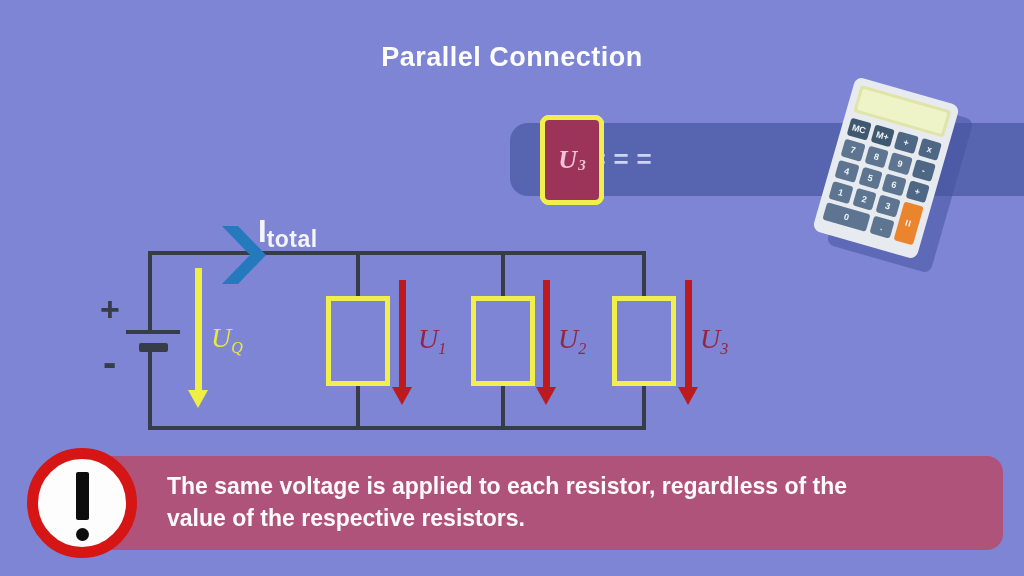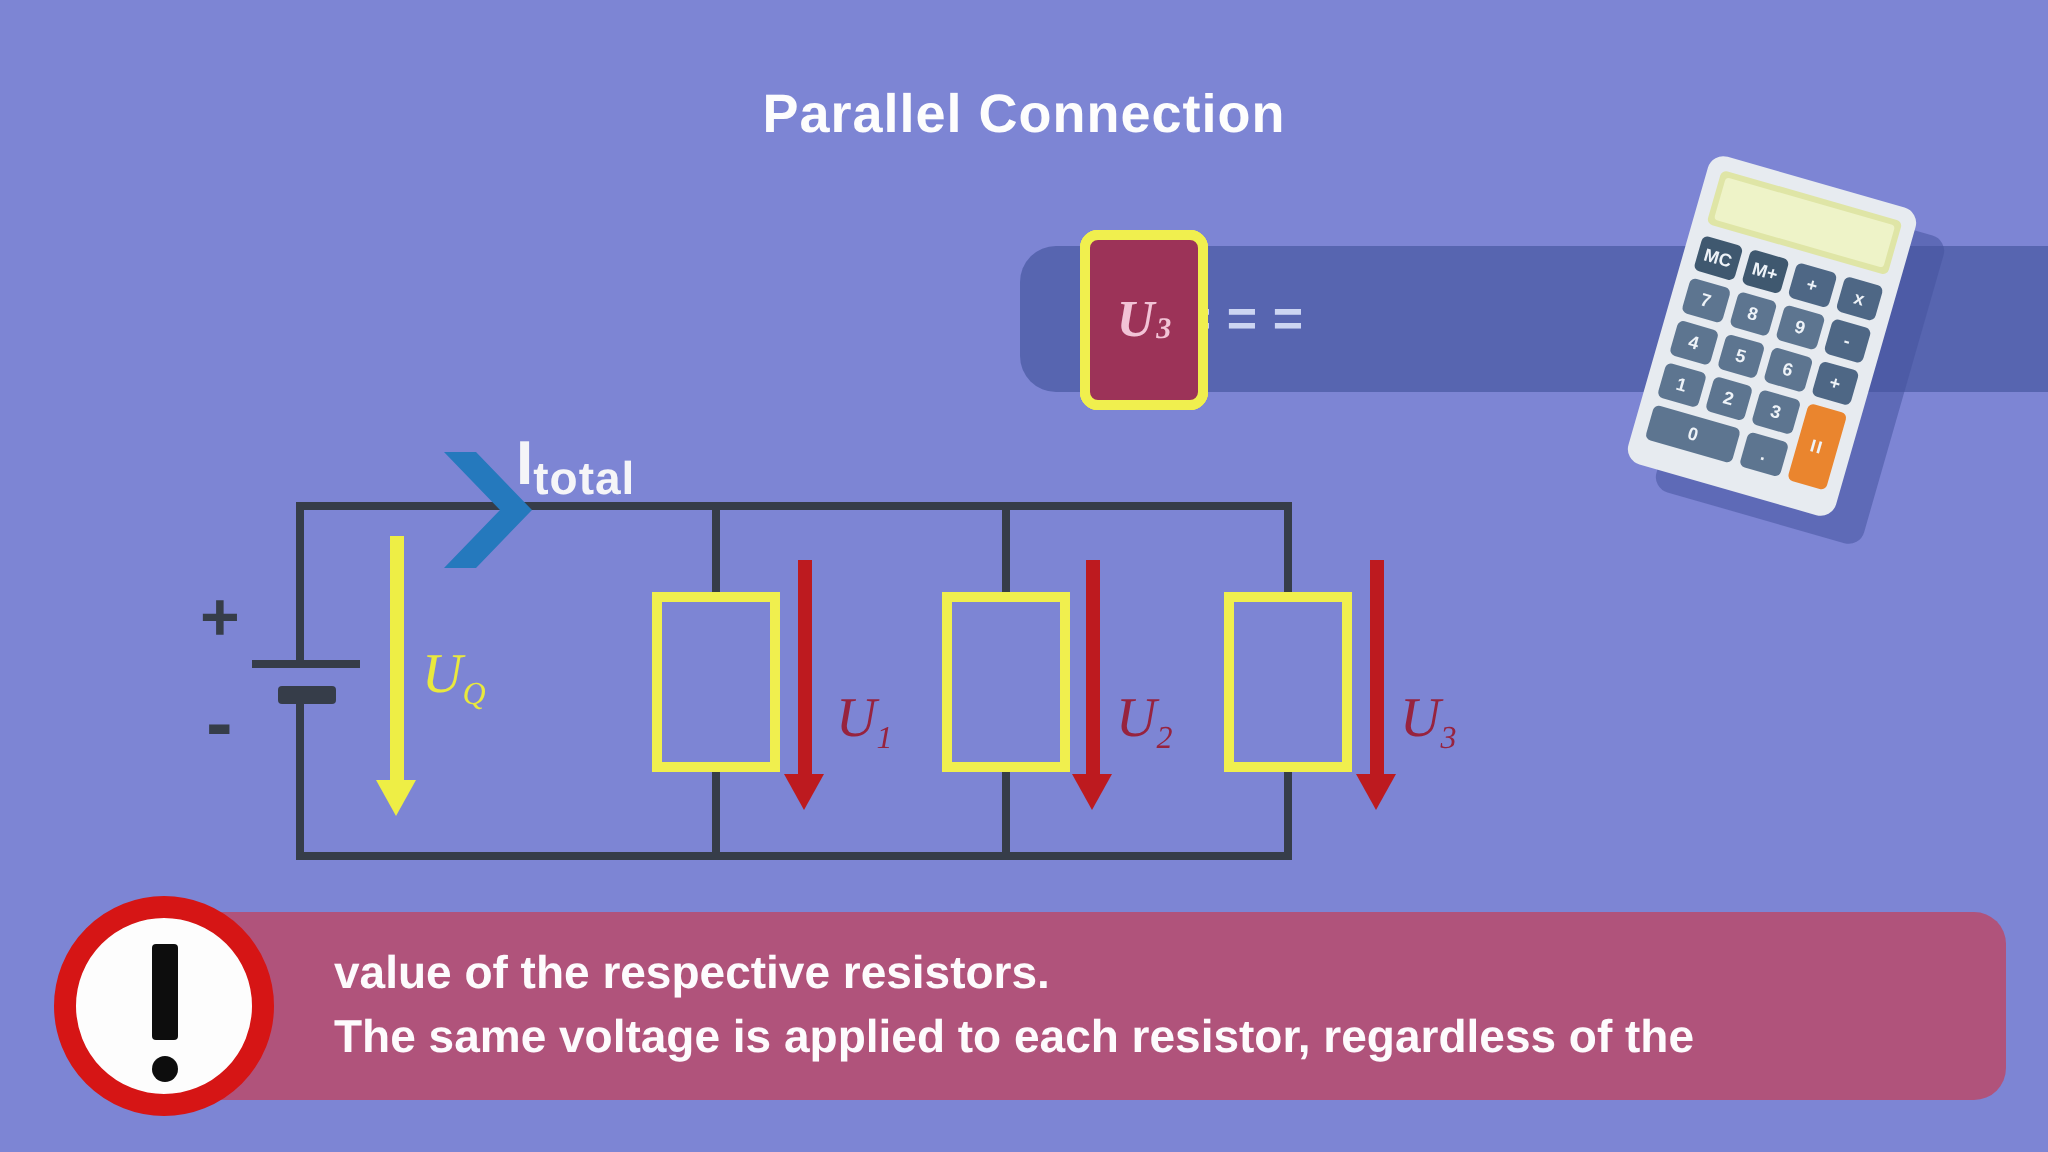--- a/index.html
+++ b/index.html
@@ -65,21 +65,21 @@
   .yellow{background:#eeee45;}
   .yellow-head{border-top:18px solid #eeee45;}
   .red{background:#bd1a1f;}
   .red-head{border-top:18px solid #bd1a1f;}
   .mathlabel{
     position:absolute;font-family:"Liberation Serif",serif;font-style:italic;
     font-weight:normal;font-size:28px;
   }
   .mathlabel .tsub{font-size:16px;vertical-align:-6px;}
   .lbl-uq{color:#e9e93d;}
-  .lbl-red{color:#97233e;margin-top:21px;}
+  .lbl-red{color:#97233e;}
   .itotal{
     position:absolute;left:258px;top:214px;color:#f5f5f8;
     font-size:31px;font-weight:bold;
   }
   .itotal .tsub{font-size:23px;vertical-align:-5px;letter-spacing:.5px;}
   .sign{position:absolute;color:#363d49;font-weight:bold;}
   .chevron{position:absolute;left:222px;top:226px;}
   
   .callout{
     position:absolute;left:75px;top:456px;width:928px;height:94px;
@@ -190,21 +190,21 @@
   <div class="arrow-shaft red" style="left:685px;top:280px;width:7px;height:107px;"></div>
   <div class="arrow-head red-head" style="left:678px;top:387px;"></div>
 
   <div class="mathlabel lbl-uq" style="left:211px;top:322px;"><span>U</span><span class="tsub">Q</span></div>
   <div class="mathlabel lbl-red" style="left:418px;top:323px;"><span>U</span><span class="tsub">1</span></div>
   <div class="mathlabel lbl-red" style="left:558px;top:323px;"><span>U</span><span class="tsub">2</span></div>
   <div class="mathlabel lbl-red" style="left:700px;top:323px;"><span>U</span><span class="tsub">3</span></div>
 
   <div class="callout"></div>
   <div class="callout-text">
+    <div>The same voltage is applied to each resistor, regardless of the</div>
     <div>value of the respective resistors.</div>
-    <div>The same voltage is applied to each resistor, regardless of the</div>
   </div>
   <div class="alert-icon">
     <div class="excl-bar"></div>
     <div class="excl-dot"></div>
   </div>
 
 </div>
 
 </body></html>

